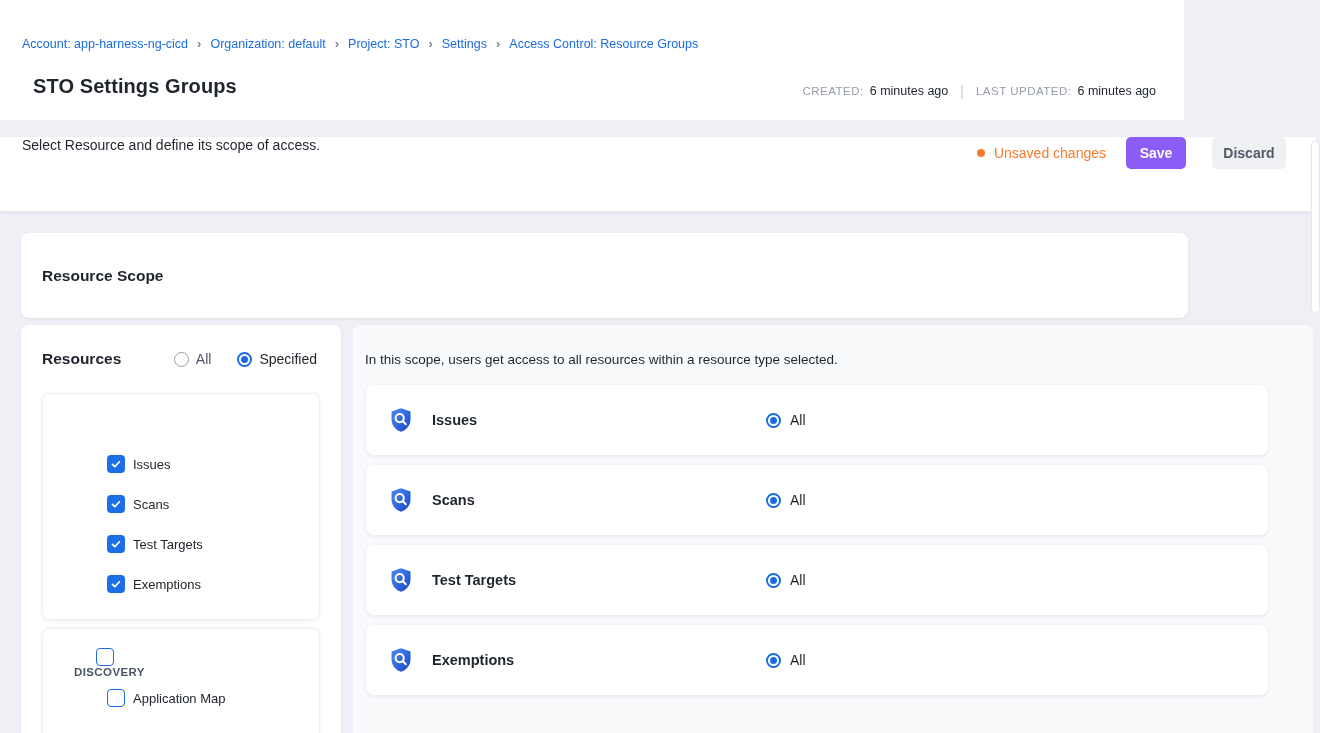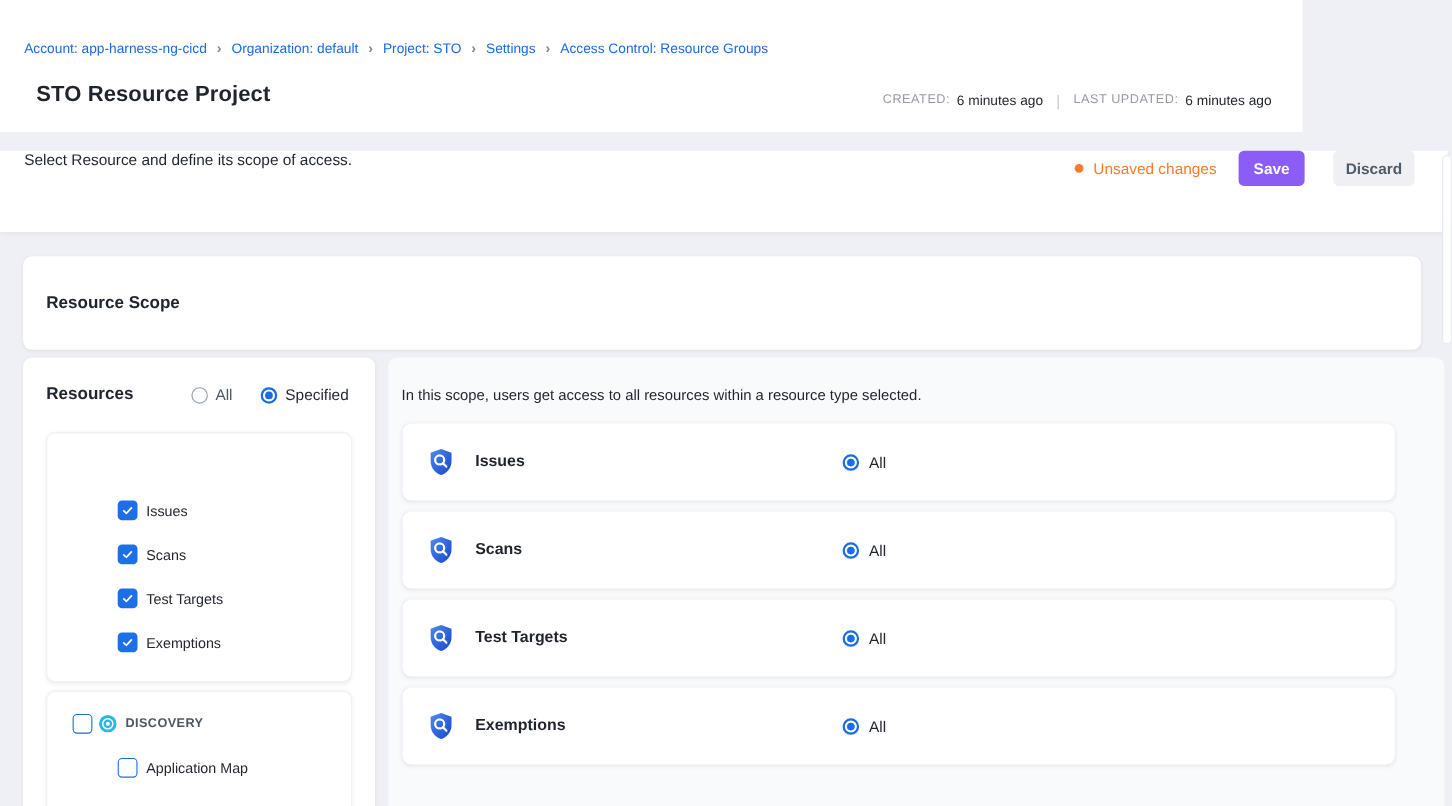--- a/index.html
+++ b/index.html
@@ -22,21 +22,21 @@
              box-shadow:0 2px 4px rgba(40,41,61,.06); display:flex; align-items:flex-start; }
   .toolbar-text { margin-left:22px; font-size:14px; color:#1f242d; }
   .toolbar-right { margin-left:auto; margin-right:30px; display:flex; align-items:center; }
   .unsaved-dot { width:8px; height:8px; border-radius:50%; background:#f97b2b; margin-right:9px; }
   .unsaved-text { color:#f97b2b; font-size:14px; margin-right:20px; }
   .btn { height:32px; border:none; border-radius:5px; font-family:inherit; font-size:14px; font-weight:700; cursor:pointer; }
   .btn-save { background:#8b5cf6; color:#ffffff; width:60px; }
   .btn-discard { background:#eef0f4; color:#515a68; width:74px; margin-left:26px; }
 
   
-  .scope-card { position:absolute; left:21px; top:233px; width:1271px; height:85px; background:#fff;
+  .scope-card { position:absolute; left:21px; top:233px; width:1167px; height:85px; background:#fff;
                 border-radius:8px; box-shadow:0 1px 3px rgba(40,41,61,.08); display:flex; align-items:center; }
   .scope-card h2 { margin-left:21px; font-size:15.5px; font-weight:700; color:#1f242d; }
   .dropdown { margin-left:25px; width:130px; height:33px; background:#fff; border:1px solid #d9dce5; border-radius:5px;
               display:flex; align-items:center; font-family:inherit; font-size:13px; color:#1f242d; cursor:pointer; padding:0 10px 0 14px; }
   .dropdown span { flex:1; text-align:left; }
 
   .main-panel { position:absolute; left:353px; top:325px; width:960px; height:408px; background:#f9fafc; border-radius:8px 8px 0 0; }
   .main-desc { position:absolute; left:12px; top:27px; font-size:13.5px; color:#1f242d; }
   .res-card { position:absolute; left:13px; width:902px; height:70px; background:#fff; border-radius:8px;
               box-shadow:0 1px 4px rgba(40,41,61,.10); display:flex; align-items:center; }
@@ -96,21 +96,21 @@
     <a>Account: app-harness-ng-cicd</a>
     <span class="sep">›</span>
     <a>Organization: default</a>
     <span class="sep">›</span>
     <a>Project: STO</a>
     <span class="sep">›</span>
     <a>Settings</a>
     <span class="sep">›</span>
     <a>Access Control: Resource Groups</a>
   </nav>
-  <h1 class="page-title">STO Resource Project</h1>
+  <h1 class="page-title">STO Settings Groups</h1>
   <div class="meta">
     <span class="meta-label">CREATED:</span>
     <span class="meta-value">6 minutes ago</span>
     <span class="meta-divider">|</span>
     <span class="meta-label">LAST UPDATED:</span>
     <span class="meta-value">6 minutes ago</span>
   </div>
 </header>
 
 <div class="toolbar">
@@ -235,21 +235,21 @@
       <span class="cb on">
         <svg width="12" height="12" viewBox="0 0 18 18">
           <path d="M3.8 9.5 L7.3 13 L14.2 5.6" stroke="#fff" stroke-width="2.4" fill="none" stroke-linecap="round" stroke-linejoin="round"></path>
         </svg>
       </span>
       <span class="c-label">Exemptions</span>
     </div>
   </div>
 
   <div class="group-card disc">
-    <div class="g-row" style="left:23px; top:19px;">
+    <div class="g-row" style="left:23px; top:19px;flex-direction:column;">
       <span class="cb off"></span>
       <svg class="g-icon" viewBox="0 0 16 16">
         <circle cx="8" cy="8" r="8" fill="#2bb6e9"></circle>
         <circle cx="8" cy="8" r="4.6" fill="none" stroke="#fff" stroke-width="1.3"></circle>
         <circle cx="8" cy="8" r="1.8" fill="#fff"></circle>
         <path d="M11.2 3.4 L12.8 2.6" stroke="#2bb6e9" stroke-width="1.6"></path>
       </svg>
       <span class="g-label">DISCOVERY</span>
     </div>
     <div class="c-row" style="left:64px; top:59px;">

